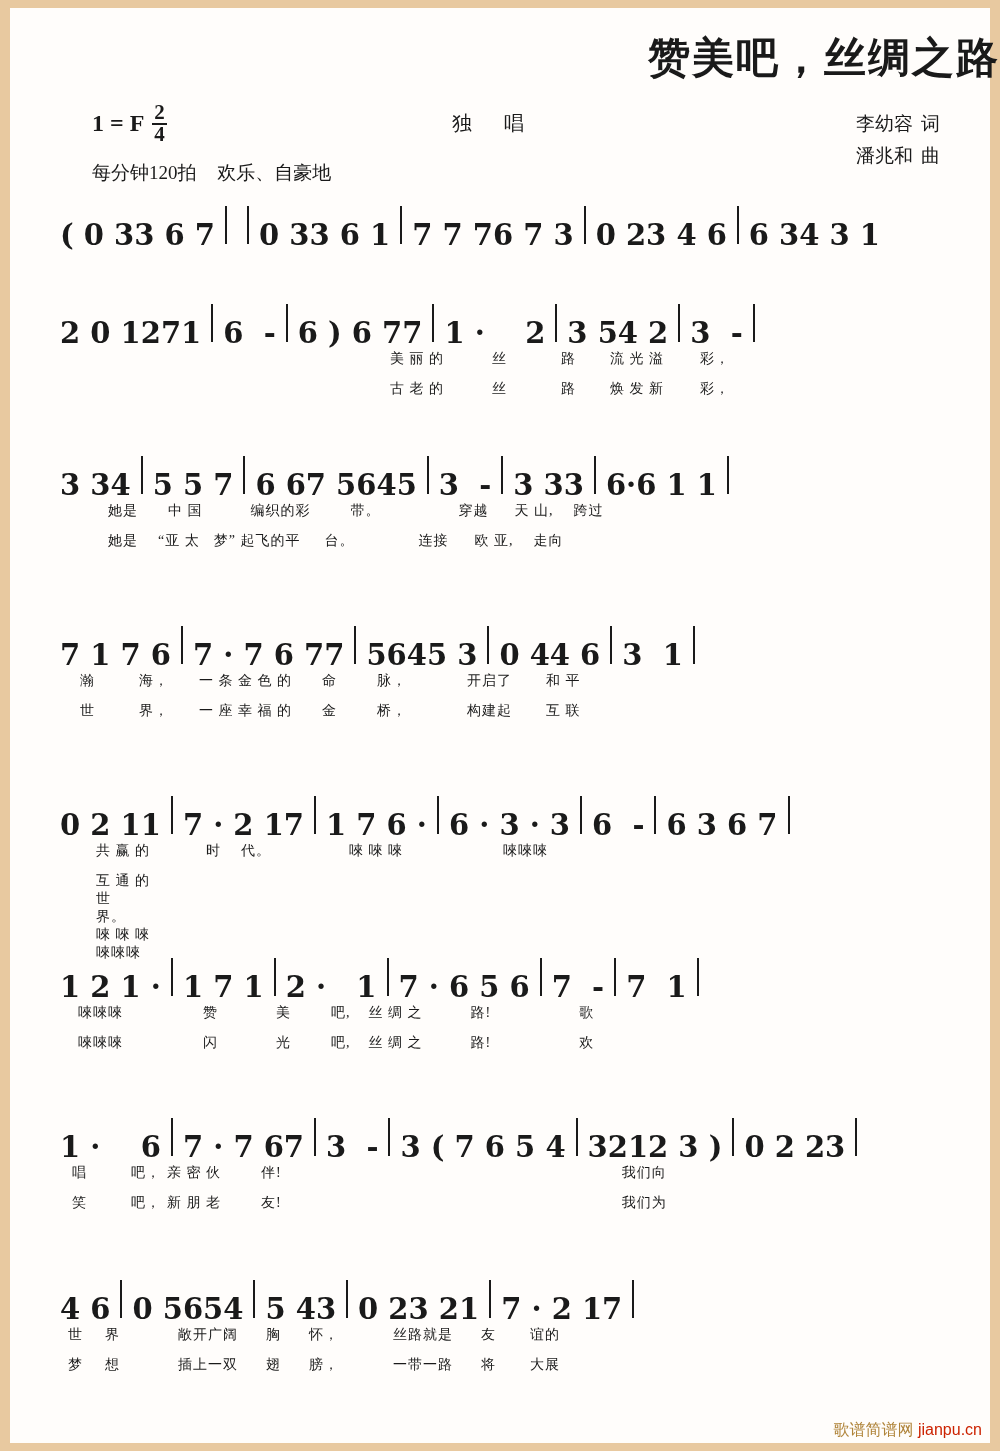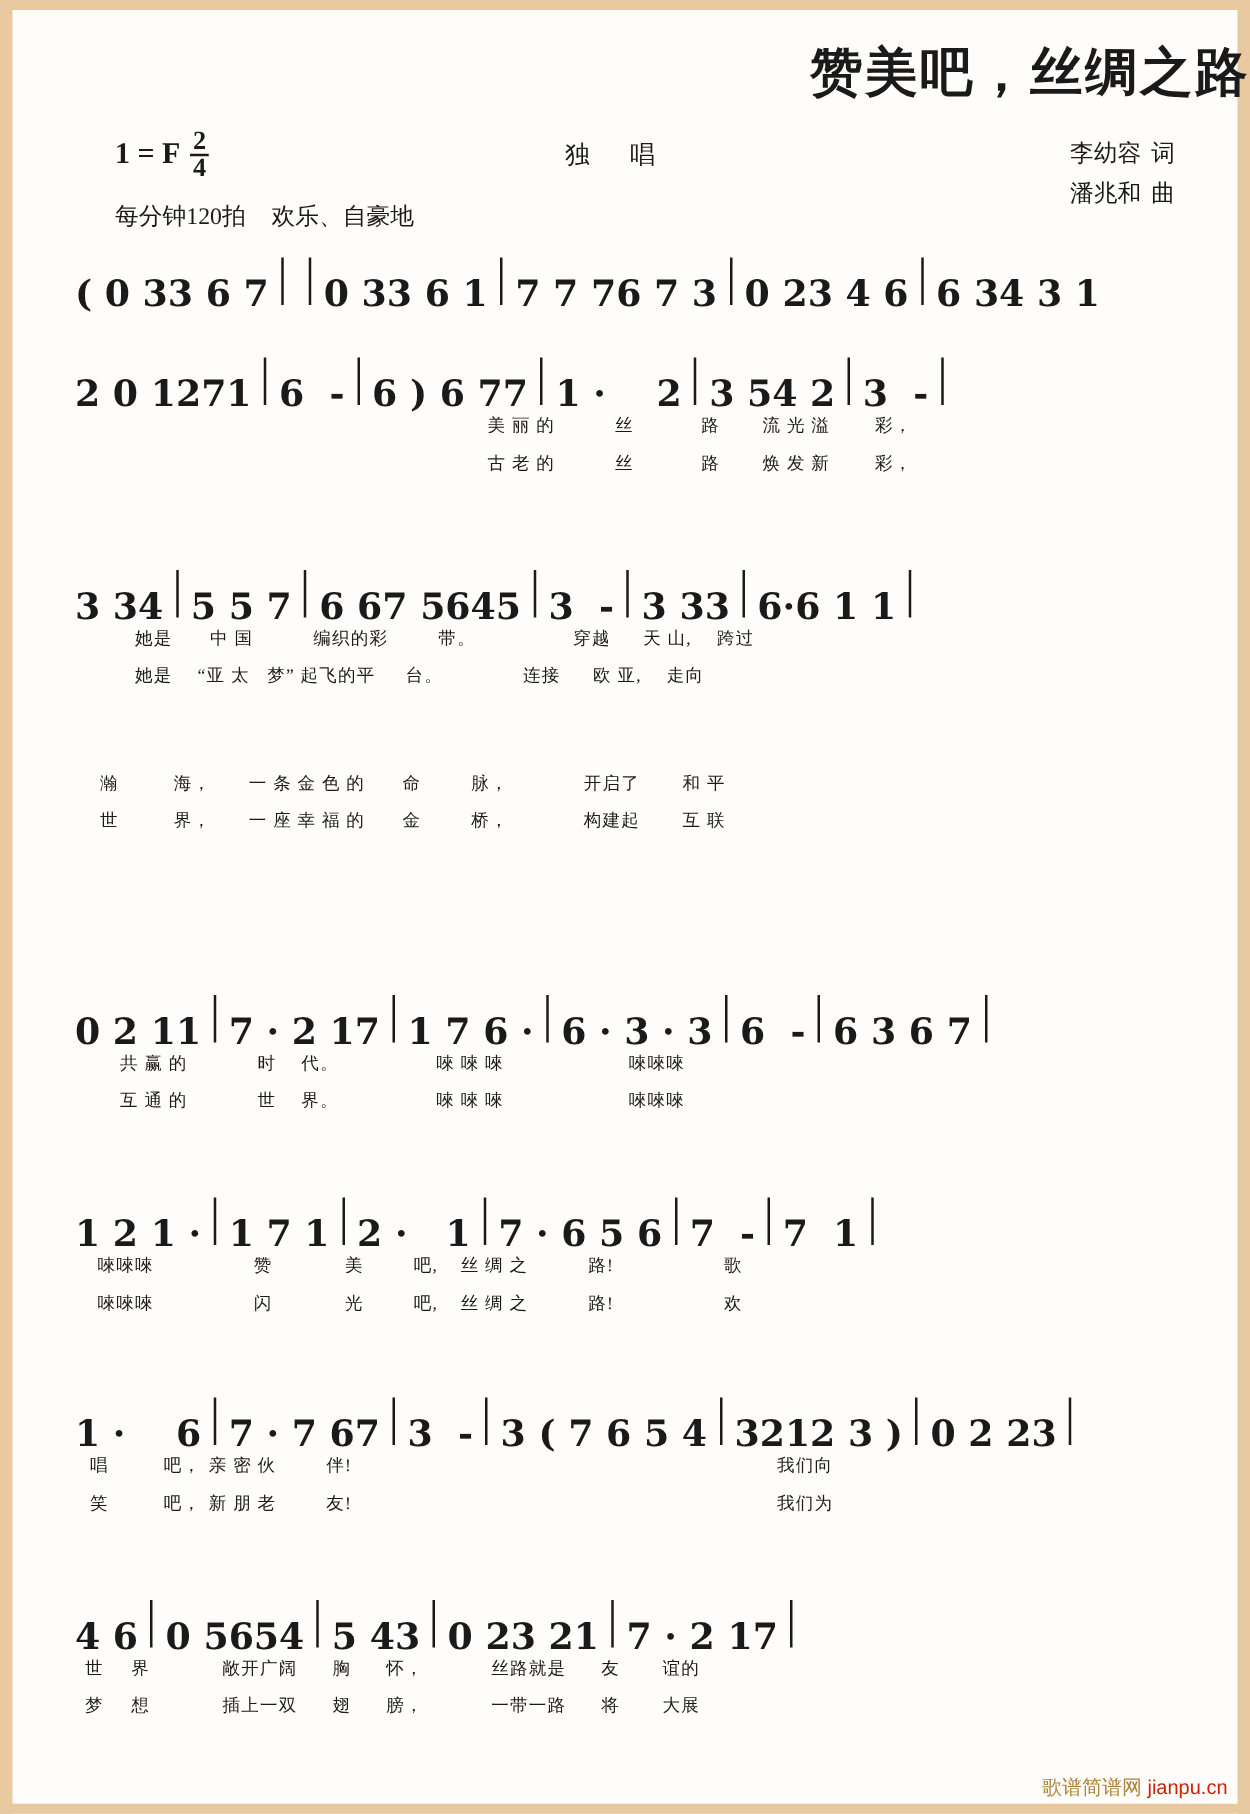--- a/index.html
+++ b/index.html
@@ -186,21 +186,21 @@
       <span class="barline"></span>
       <span class="cell">7 7 76 7 3</span>
       <span class="barline"></span>
       <span class="cell">0 23 4 6</span>
       <span class="barline"></span>
       <span class="cell">6 34 3 1</span>
       
     </div>
   </div>
 
-  <div class="system" style="top:278px;">
+  <div class="system" style="top:296px;">
     <div class="notes-row">
       <span class="cell">2 0 1271</span>
       <span class="barline"></span>
       <span class="cell">6  -</span>
       <span class="barline"></span>
       <span class="cell">6 ) 6 77</span>
       <span class="barline"></span>
       <span class="cell">1 ·    2</span>
       <span class="barline"></span>
       <span class="cell">3 54 2</span>
@@ -273,20 +273,32 @@
       <span class="sp" style="width:64px"></span>
       <span class="cell">连接</span>
       <span class="sp" style="width:26px"></span>
       <span class="cell">欧 亚,</span>
       <span class="sp" style="width:20px"></span>
       <span class="cell">走向</span>
     </div>
   </div>
 
   <div class="system" style="top:618px;">
+    <div class="notes-row">
+      <span class="cell">7 1 7 6</span>
+      <span class="barline"></span>
+      <span class="cell">7 · 7 6 77</span>
+      <span class="barline"></span>
+      <span class="cell">5645 3</span>
+      <span class="barline"></span>
+      <span class="cell">0 44 6</span>
+      <span class="barline"></span>
+      <span class="cell">3  1</span>
+      <span class="end-bar"></span>
+    </div>
     <div class="lyric-row" style="padding-left:20px;">
       <span class="cell">瀚</span>
       <span class="sp" style="width:44px"></span>
       <span class="cell">海，</span>
       <span class="sp" style="width:30px"></span>
       <span class="cell">一 条 金 色 的</span>
       <span class="sp" style="width:30px"></span>
       <span class="cell">命</span>
       <span class="sp" style="width:40px"></span>
       <span class="cell">脉，</span>
@@ -331,21 +343,21 @@
       <span class="cell">共 赢 的</span>
       <span class="sp" style="width:56px"></span>
       <span class="cell">时</span>
       <span class="sp" style="width:20px"></span>
       <span class="cell">代。</span>
       <span class="sp" style="width:78px"></span>
       <span class="cell">唻 唻 唻</span>
       <span class="sp" style="width:100px"></span>
       <span class="cell">唻唻唻</span>
     </div>
-    <div class="lyric-row" style="padding-left:36px;">
+    <div class="lyric-row" style="padding-left:36px;flex-direction:column;">
       <span class="cell">互 通 的</span>
       <span class="sp" style="width:56px"></span>
       <span class="cell">世</span>
       <span class="sp" style="width:20px"></span>
       <span class="cell">界。</span>
       <span class="sp" style="width:78px"></span>
       <span class="cell">唻 唻 唻</span>
       <span class="sp" style="width:100px"></span>
       <span class="cell">唻唻唻</span>
     </div>

